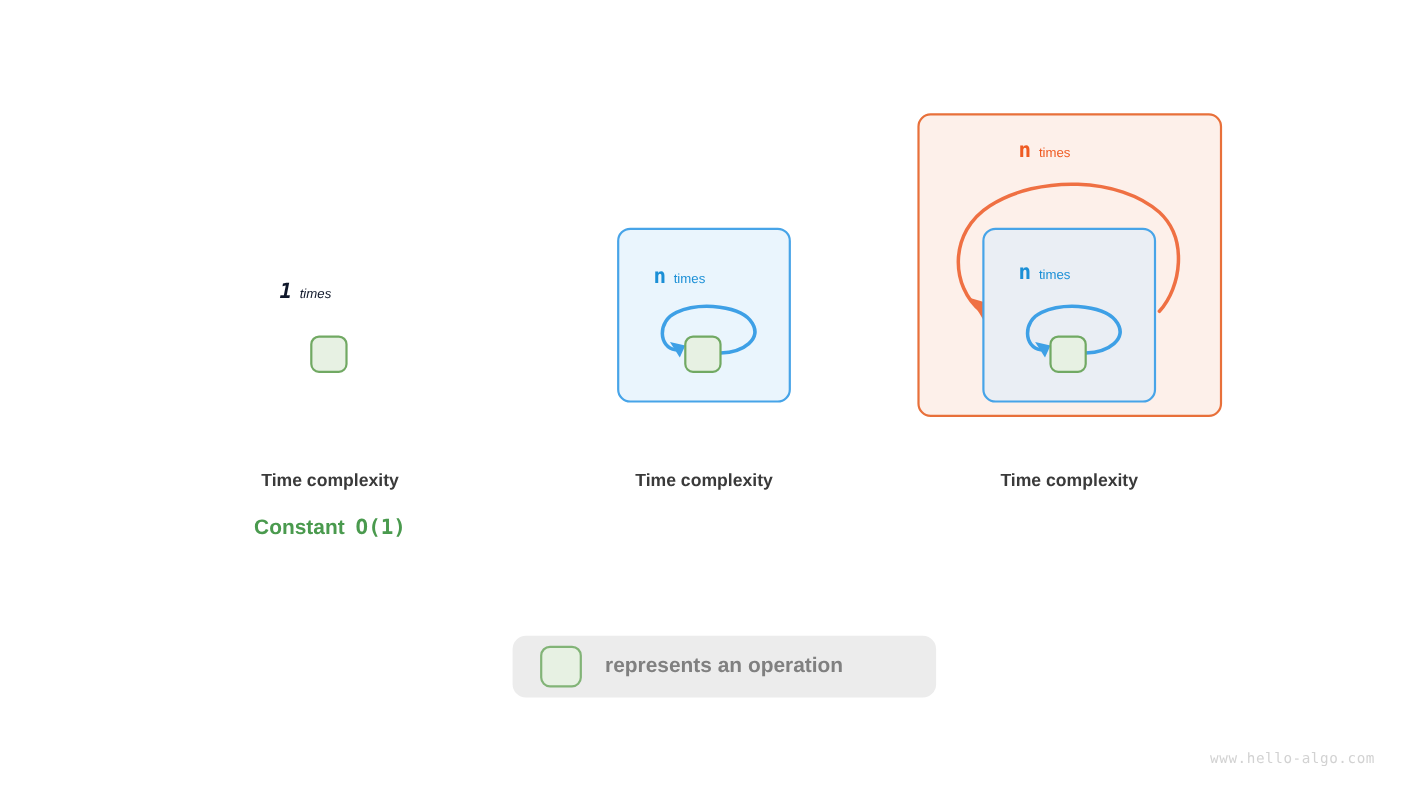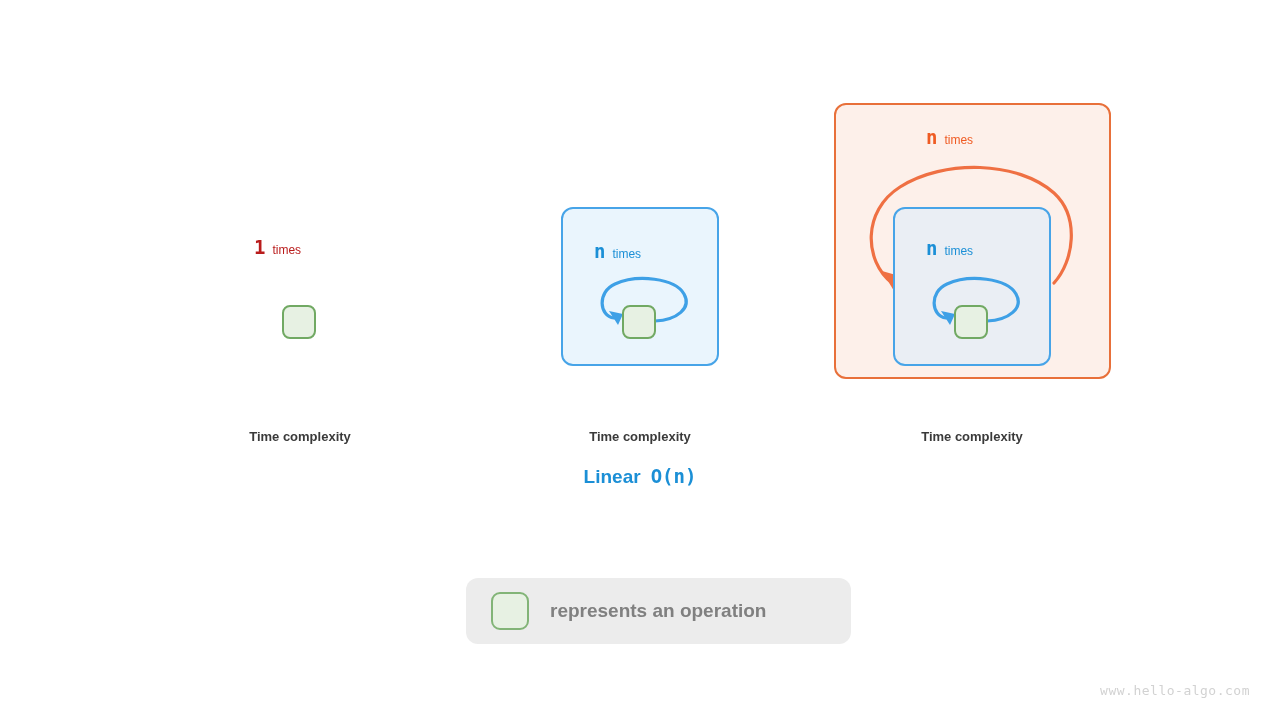--- a/index.html
+++ b/index.html
@@ -80,21 +80,21 @@
     overflow: visible;
   }
 
   
   .caption {
     position: absolute;
     text-align: center;
     white-space: nowrap;
   }
   .caption-title {
-    font-size: 13px;
+    font-size: 16px;
     font-weight: bold;
     color: #3a3a3a;
     line-height: 1;
     text-align: center;
   }
   .caption-value {
     margin-top: 24px;
     font-size: 19px;
     font-weight: bold;
     line-height: 1;
@@ -152,21 +152,21 @@
     margin-top: 34px;
   }
 </style>
 </head>
 <body>
 
 <div class="stage">
 
   <div class="panel">
 
-    <div class="times-label" style="left:254px; top:237px; color:#b91c1c;">
+    <div class="times-label" style="left:254px; top:255px; color:#0f172a;font-style:italic;">
       <span class="cnt">1</span><span class="word">times</span>
     </div>
 
     <div class="op-box" style="left:282px; top:305px;"></div>
   </div>
 
   <div class="panel">
 
     <div class="box box-blue-outer" style="left:561px; top:207px; width:158px; height:159px;"></div>
 
@@ -213,33 +213,33 @@
                C 52 2, 90 6, 99 22
                C 107 36, 92 48, 70 49" fill="none" stroke="#3ea0e6" stroke-width="3.2" stroke-linecap="round"></path>
       <path d="M 24 39 L 33 53 L 38 42 Z" fill="#3ea0e6"></path>
     </svg>
 
     <div class="op-box" style="left:954px; top:305px;"></div>
   </div>
 
   <div class="caption" style="left:150px; top:430px; width:300px;">
     <div class="caption-title">Time complexity</div>
+    <div class="caption-value" style="color:#4a9a4e;">
+      <span class="name">Constant</span><span class="bigo">O(1)</span>
+    </div>
   </div>
 
   <div class="caption" style="left:490px; top:430px; width:300px;">
     <div class="caption-title">Time complexity</div>
-    <div class="caption-value" style="color:#1b8fd6;">
-      <span class="name">Linear</span><span class="bigo">O(n)</span>
-    </div>
   </div>
 
   <div class="caption" style="left:822px; top:430px; width:300px;">
     <div class="caption-title">Time complexity</div>
   </div>
 
-  <div class="legend" style="left:466px; top:578px; width:360px; height:66px; padding-left:25px; gap:21px;">
+  <div class="legend" style="left:466px; top:578px; width:360px; height:56px; padding-left:25px; gap:21px;">
     <div class="legend-swatch"></div>
     <div class="legend-text">represents an operation</div>
   </div>
 
   <div class="watermark" style="right:30px; bottom:22px;">www.hello-algo.com</div>
 
 </div>
 
 </body></html>

